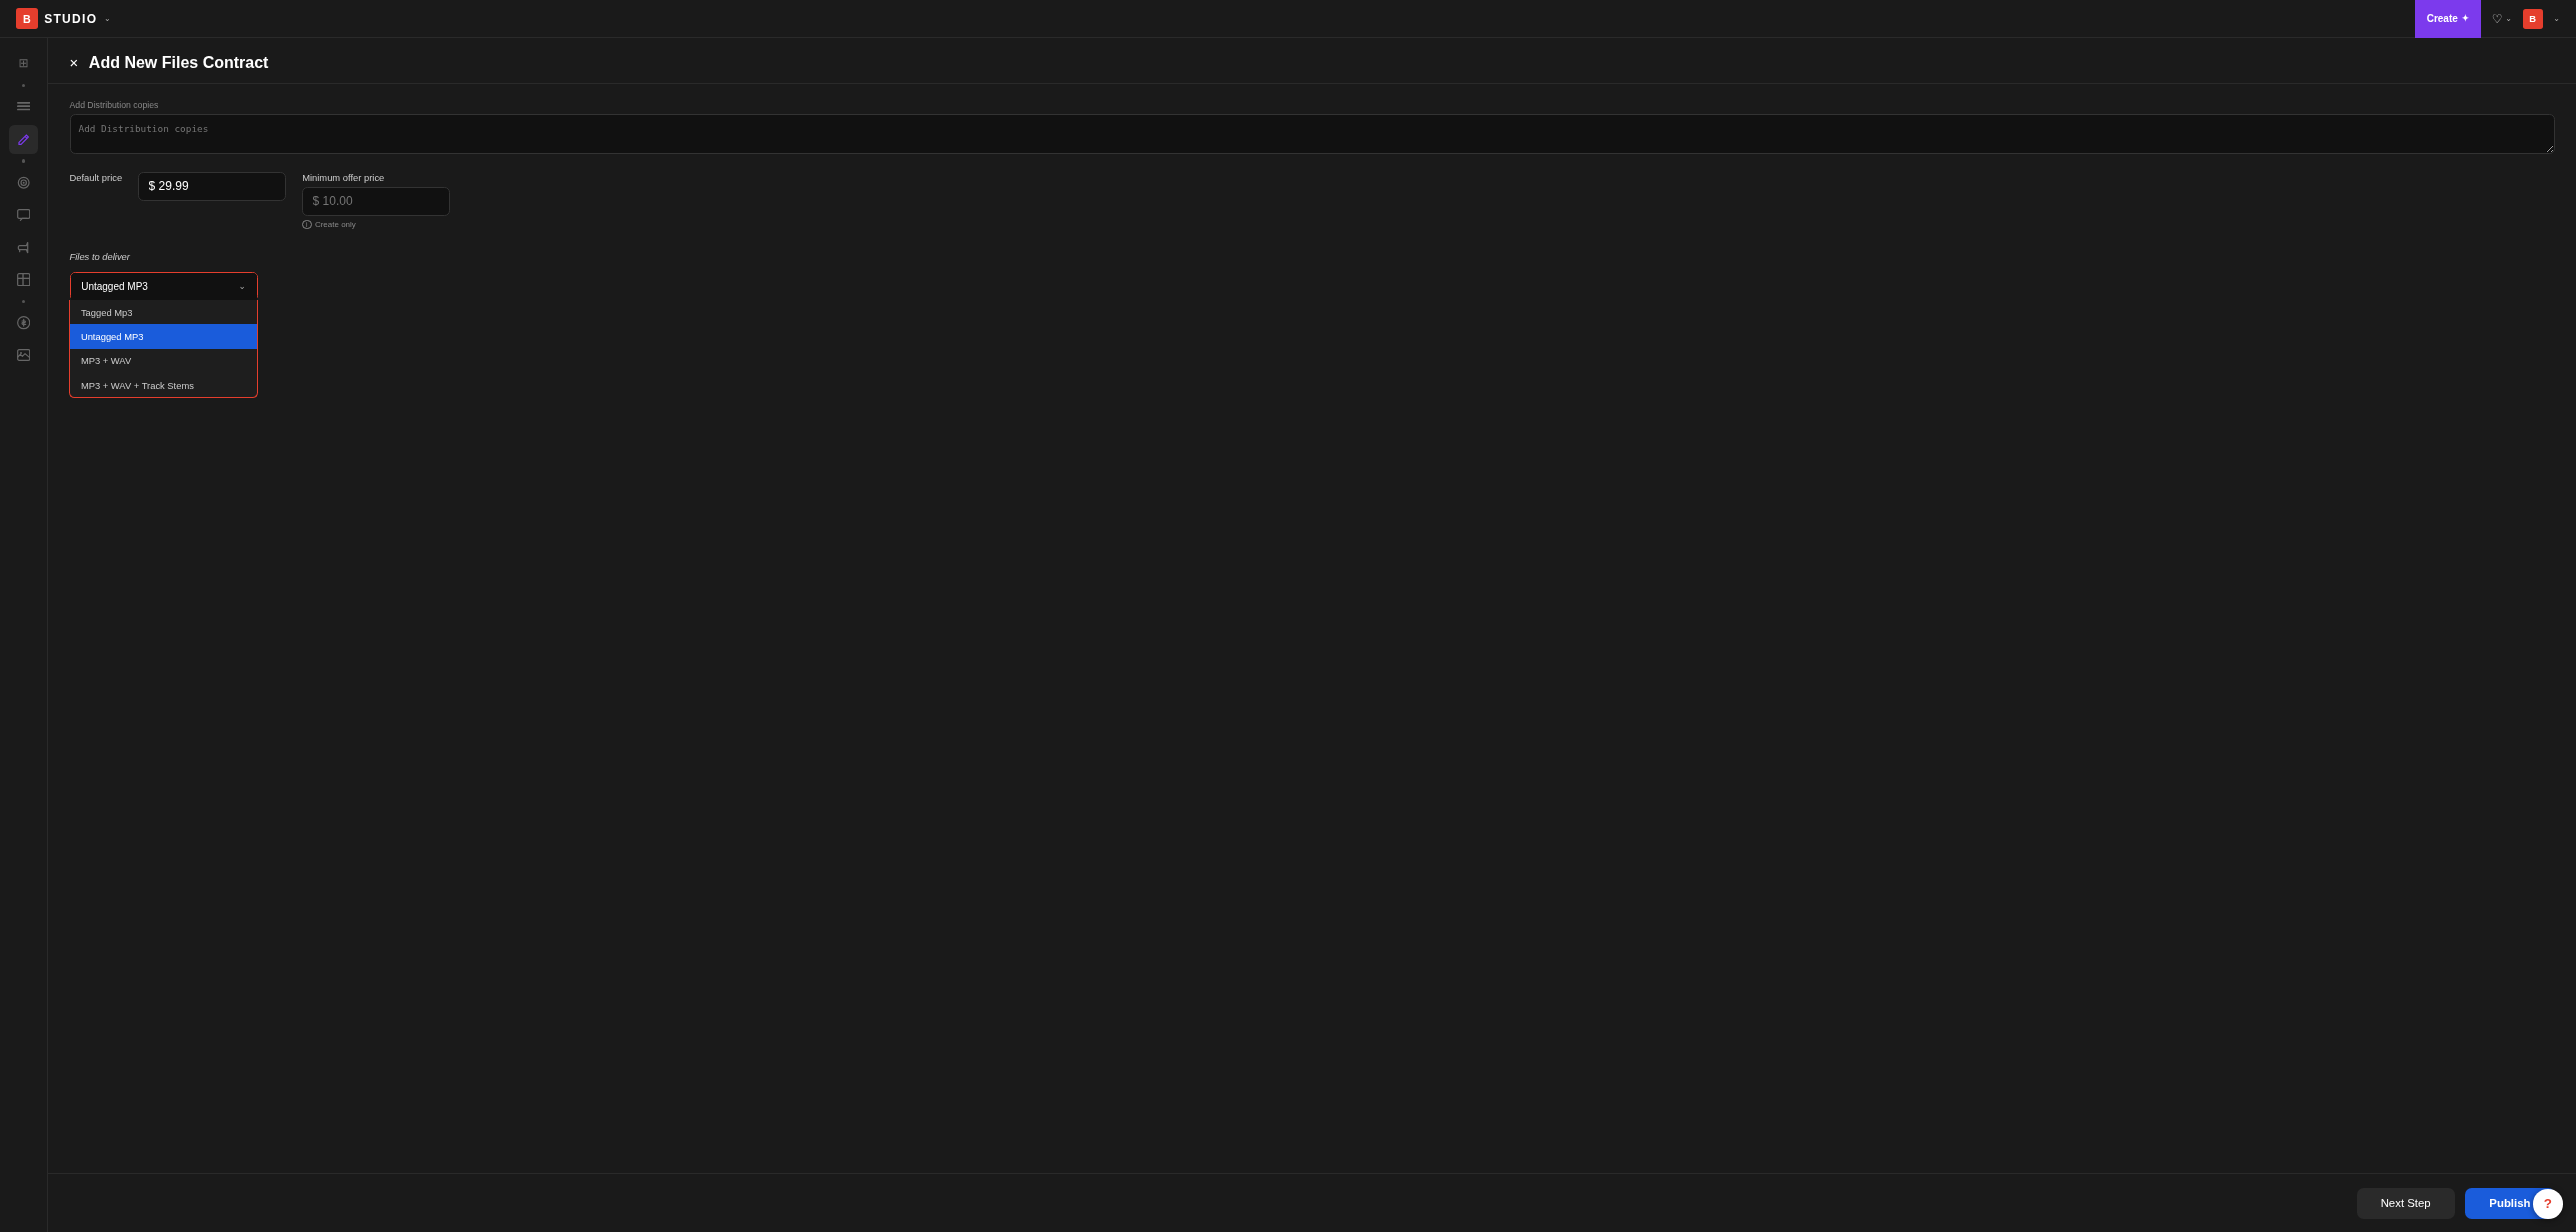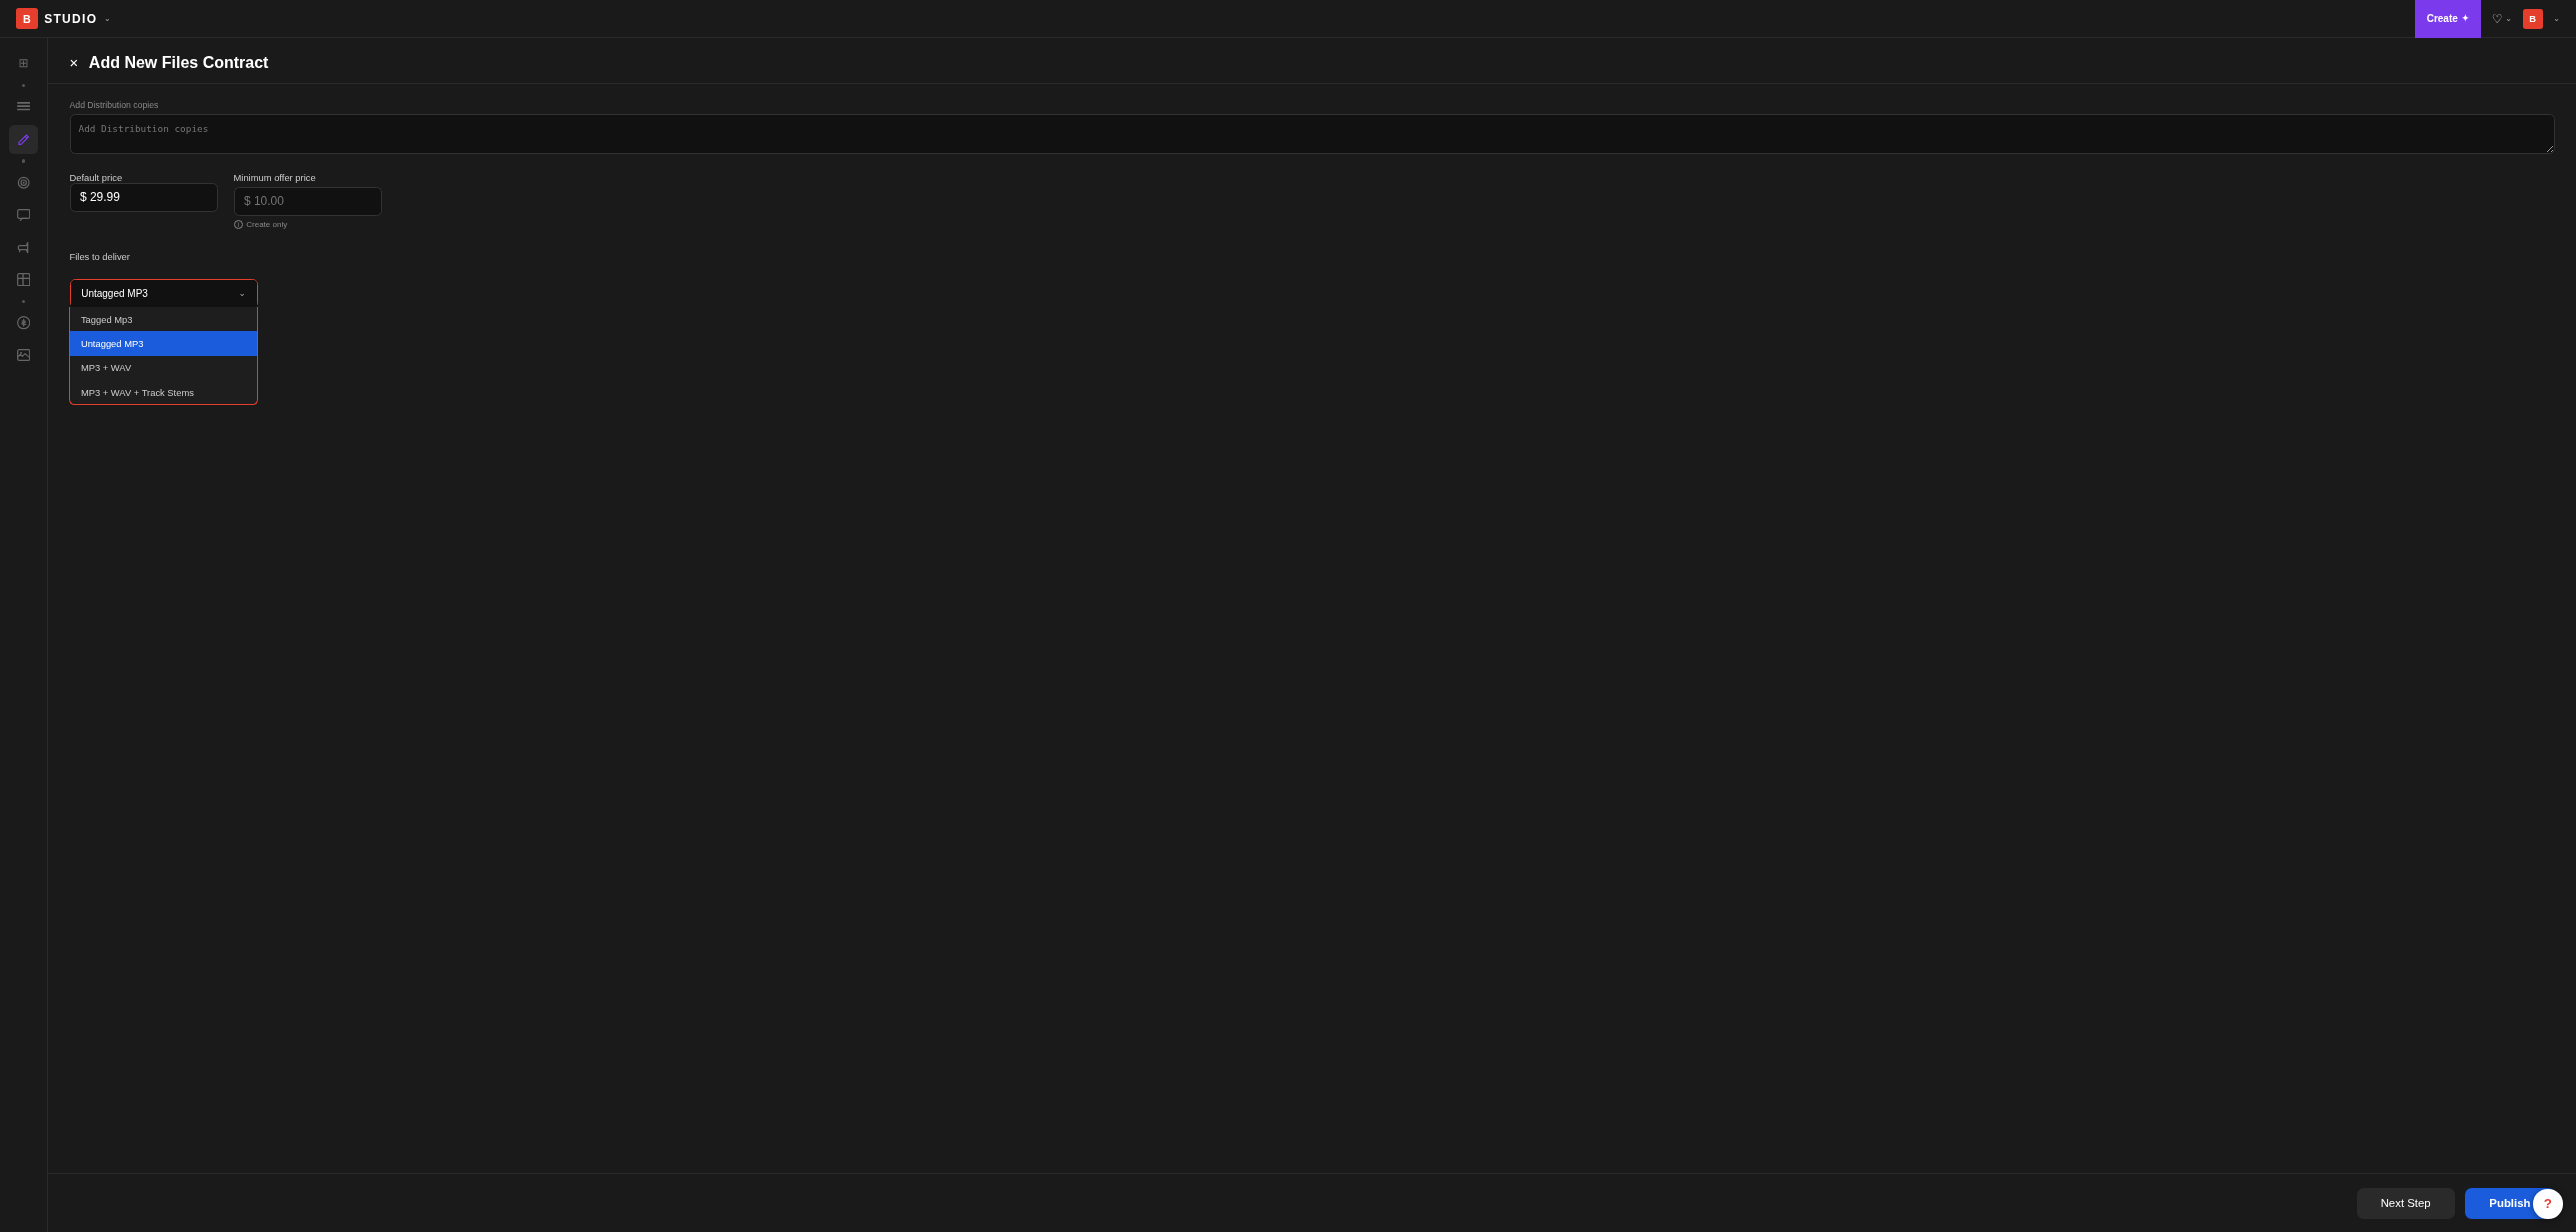--- a/index.html
+++ b/index.html
@@ -195,22 +195,22 @@
 
     
     .price-row {
       display: flex;
       gap: 16px;
       margin-bottom: 21.5px;
       align-items: flex-start;
     }
     .price-field {
       display: flex;
-      flex-direction: column;
-      gap: 0;
+      flex-direction: row;
+      gap: 16px;
     }
     .field-label {
       font-size: 9.4px;
       color: #ccc;
     }
     .price-input {
       background: #111;
       border: 0.7px solid #333;
       border-radius: 5.4px;
       color: #fff;
@@ -244,21 +244,22 @@
       flex-shrink: 0;
     }
 
     
     .deliver-section {
       margin-bottom: 21.5px;
     }
     .deliver-label {
       font-size: 9.4px;
       color: #ccc;
-      margin-bottom: 17px;
+      margin-bottom: 10px;
+      font-style: italic;
     }
     .dropdown-container {
       position: relative;
       width: 188px;
     }
     .dropdown-box {
       border: 1.3px solid #e53e2d;
       border-radius: 5.4px;
       overflow: visible;
       position: relative;

